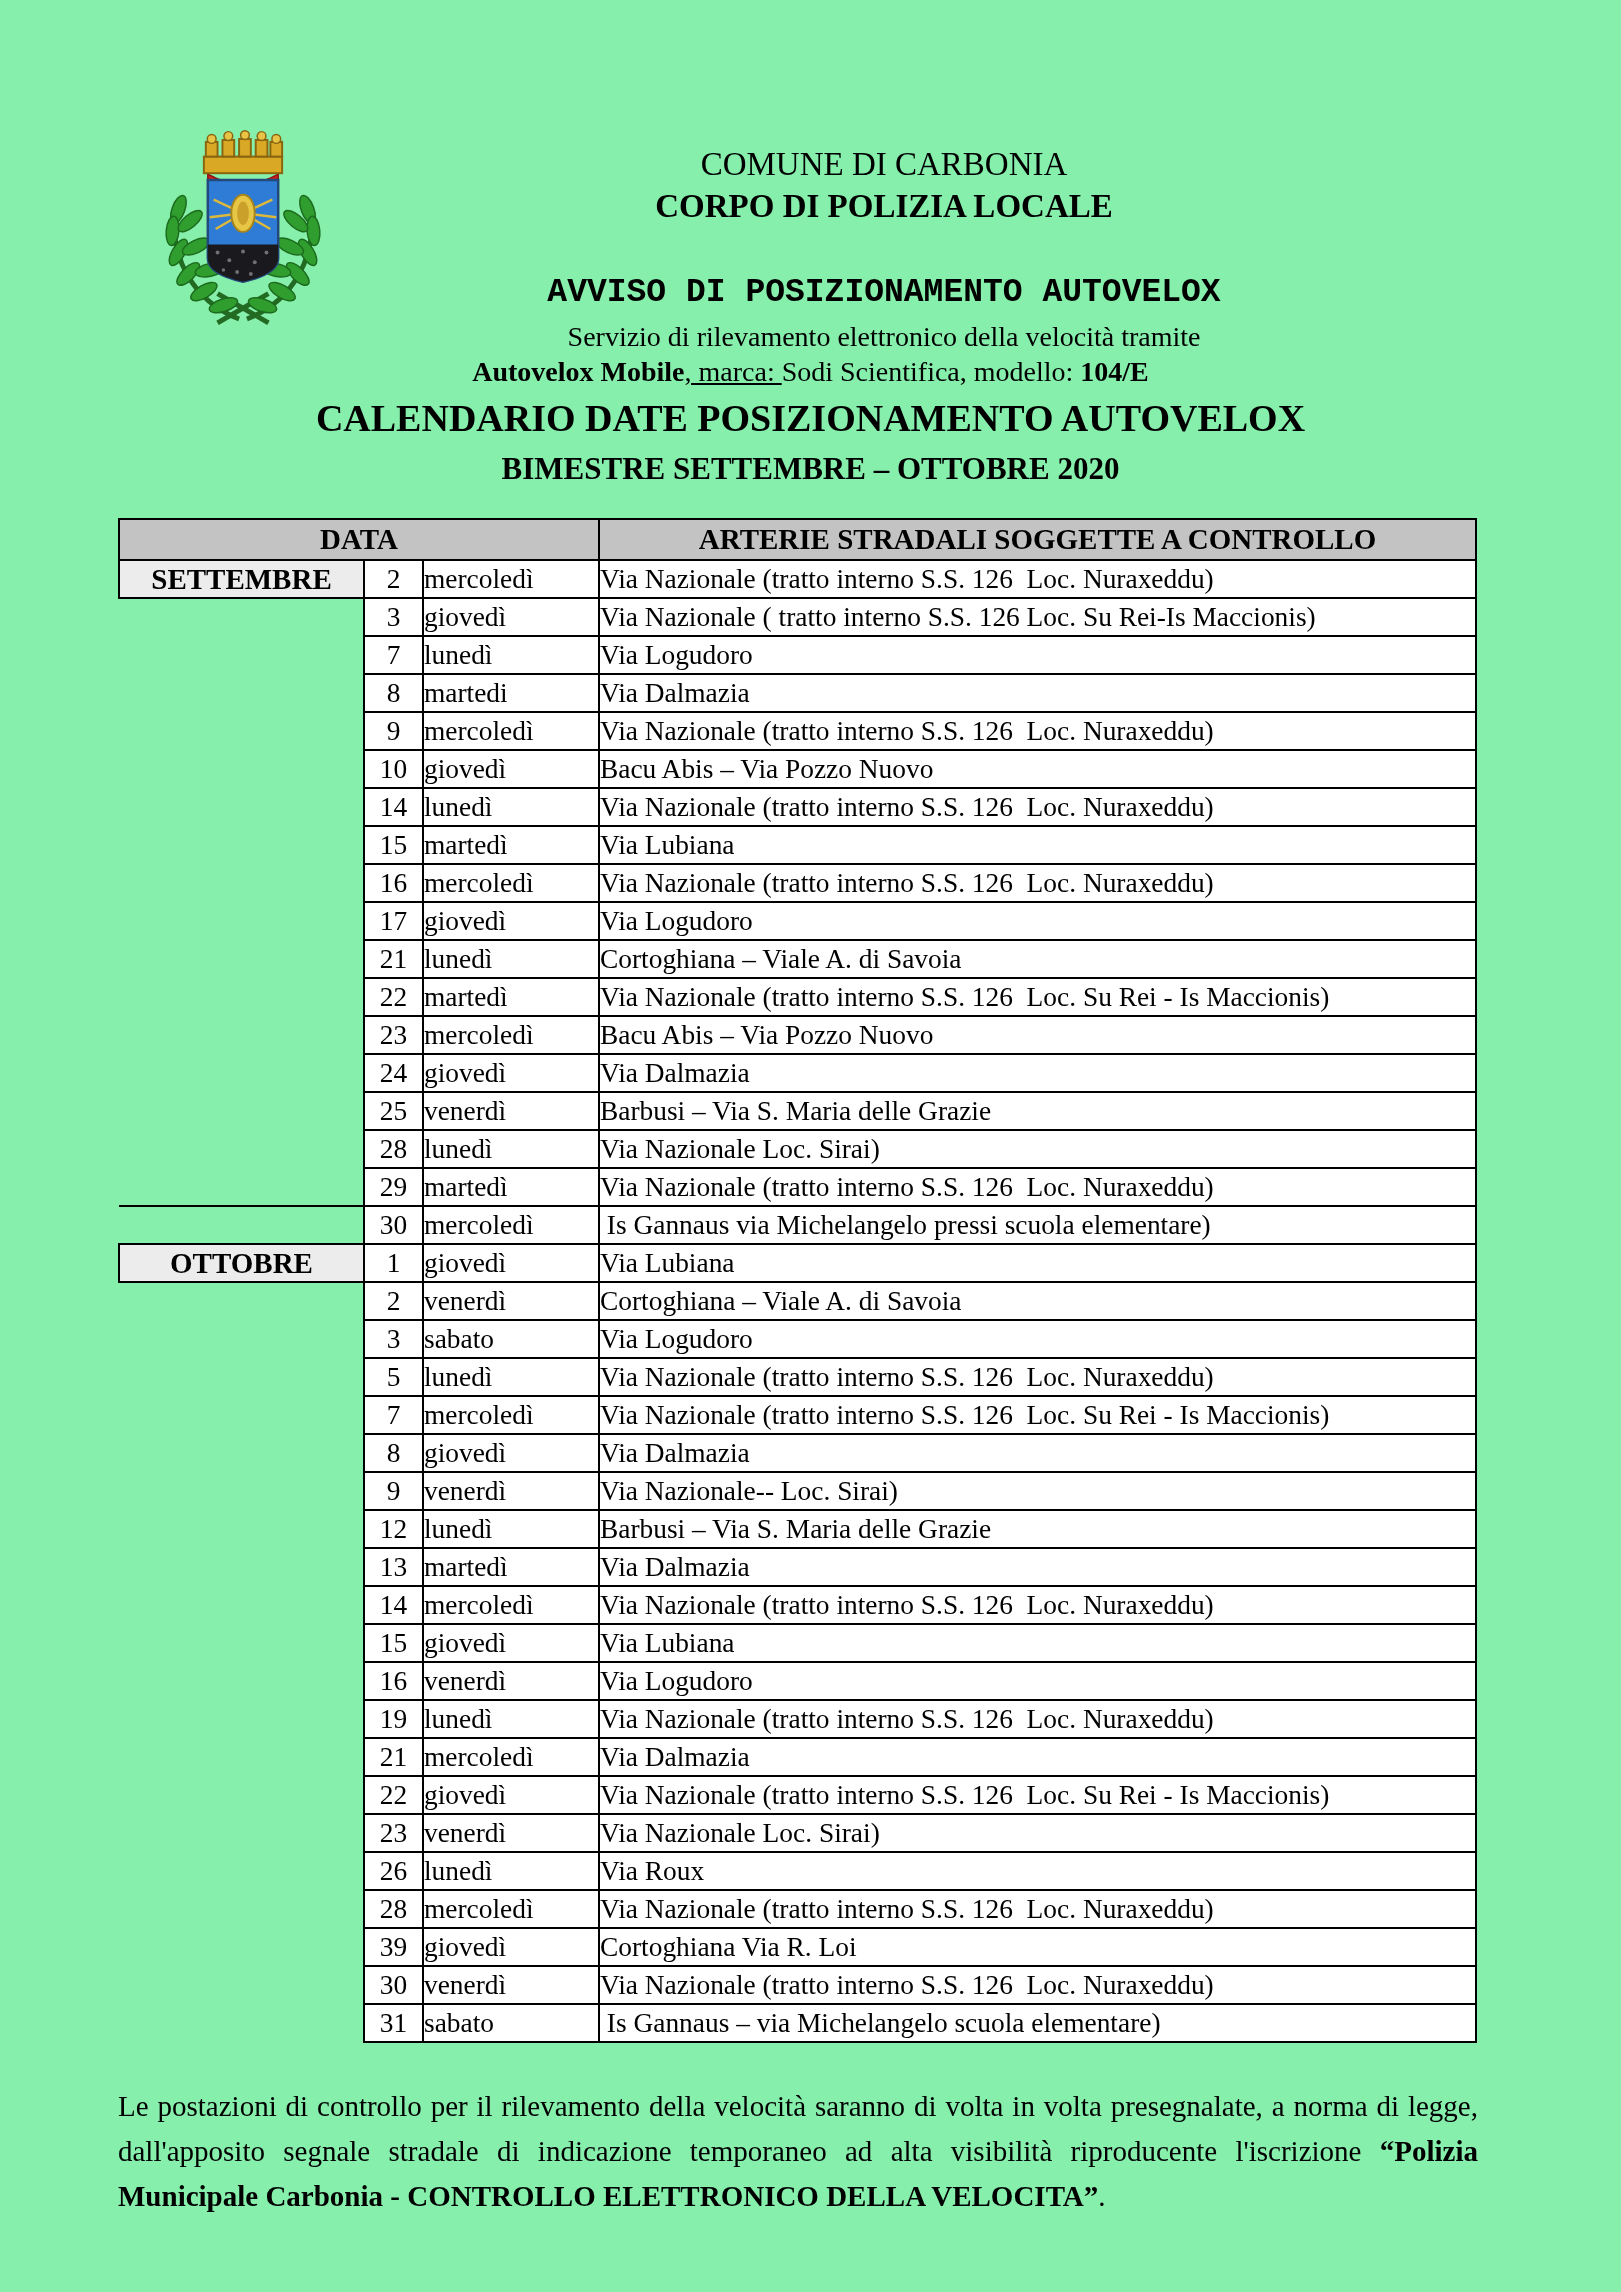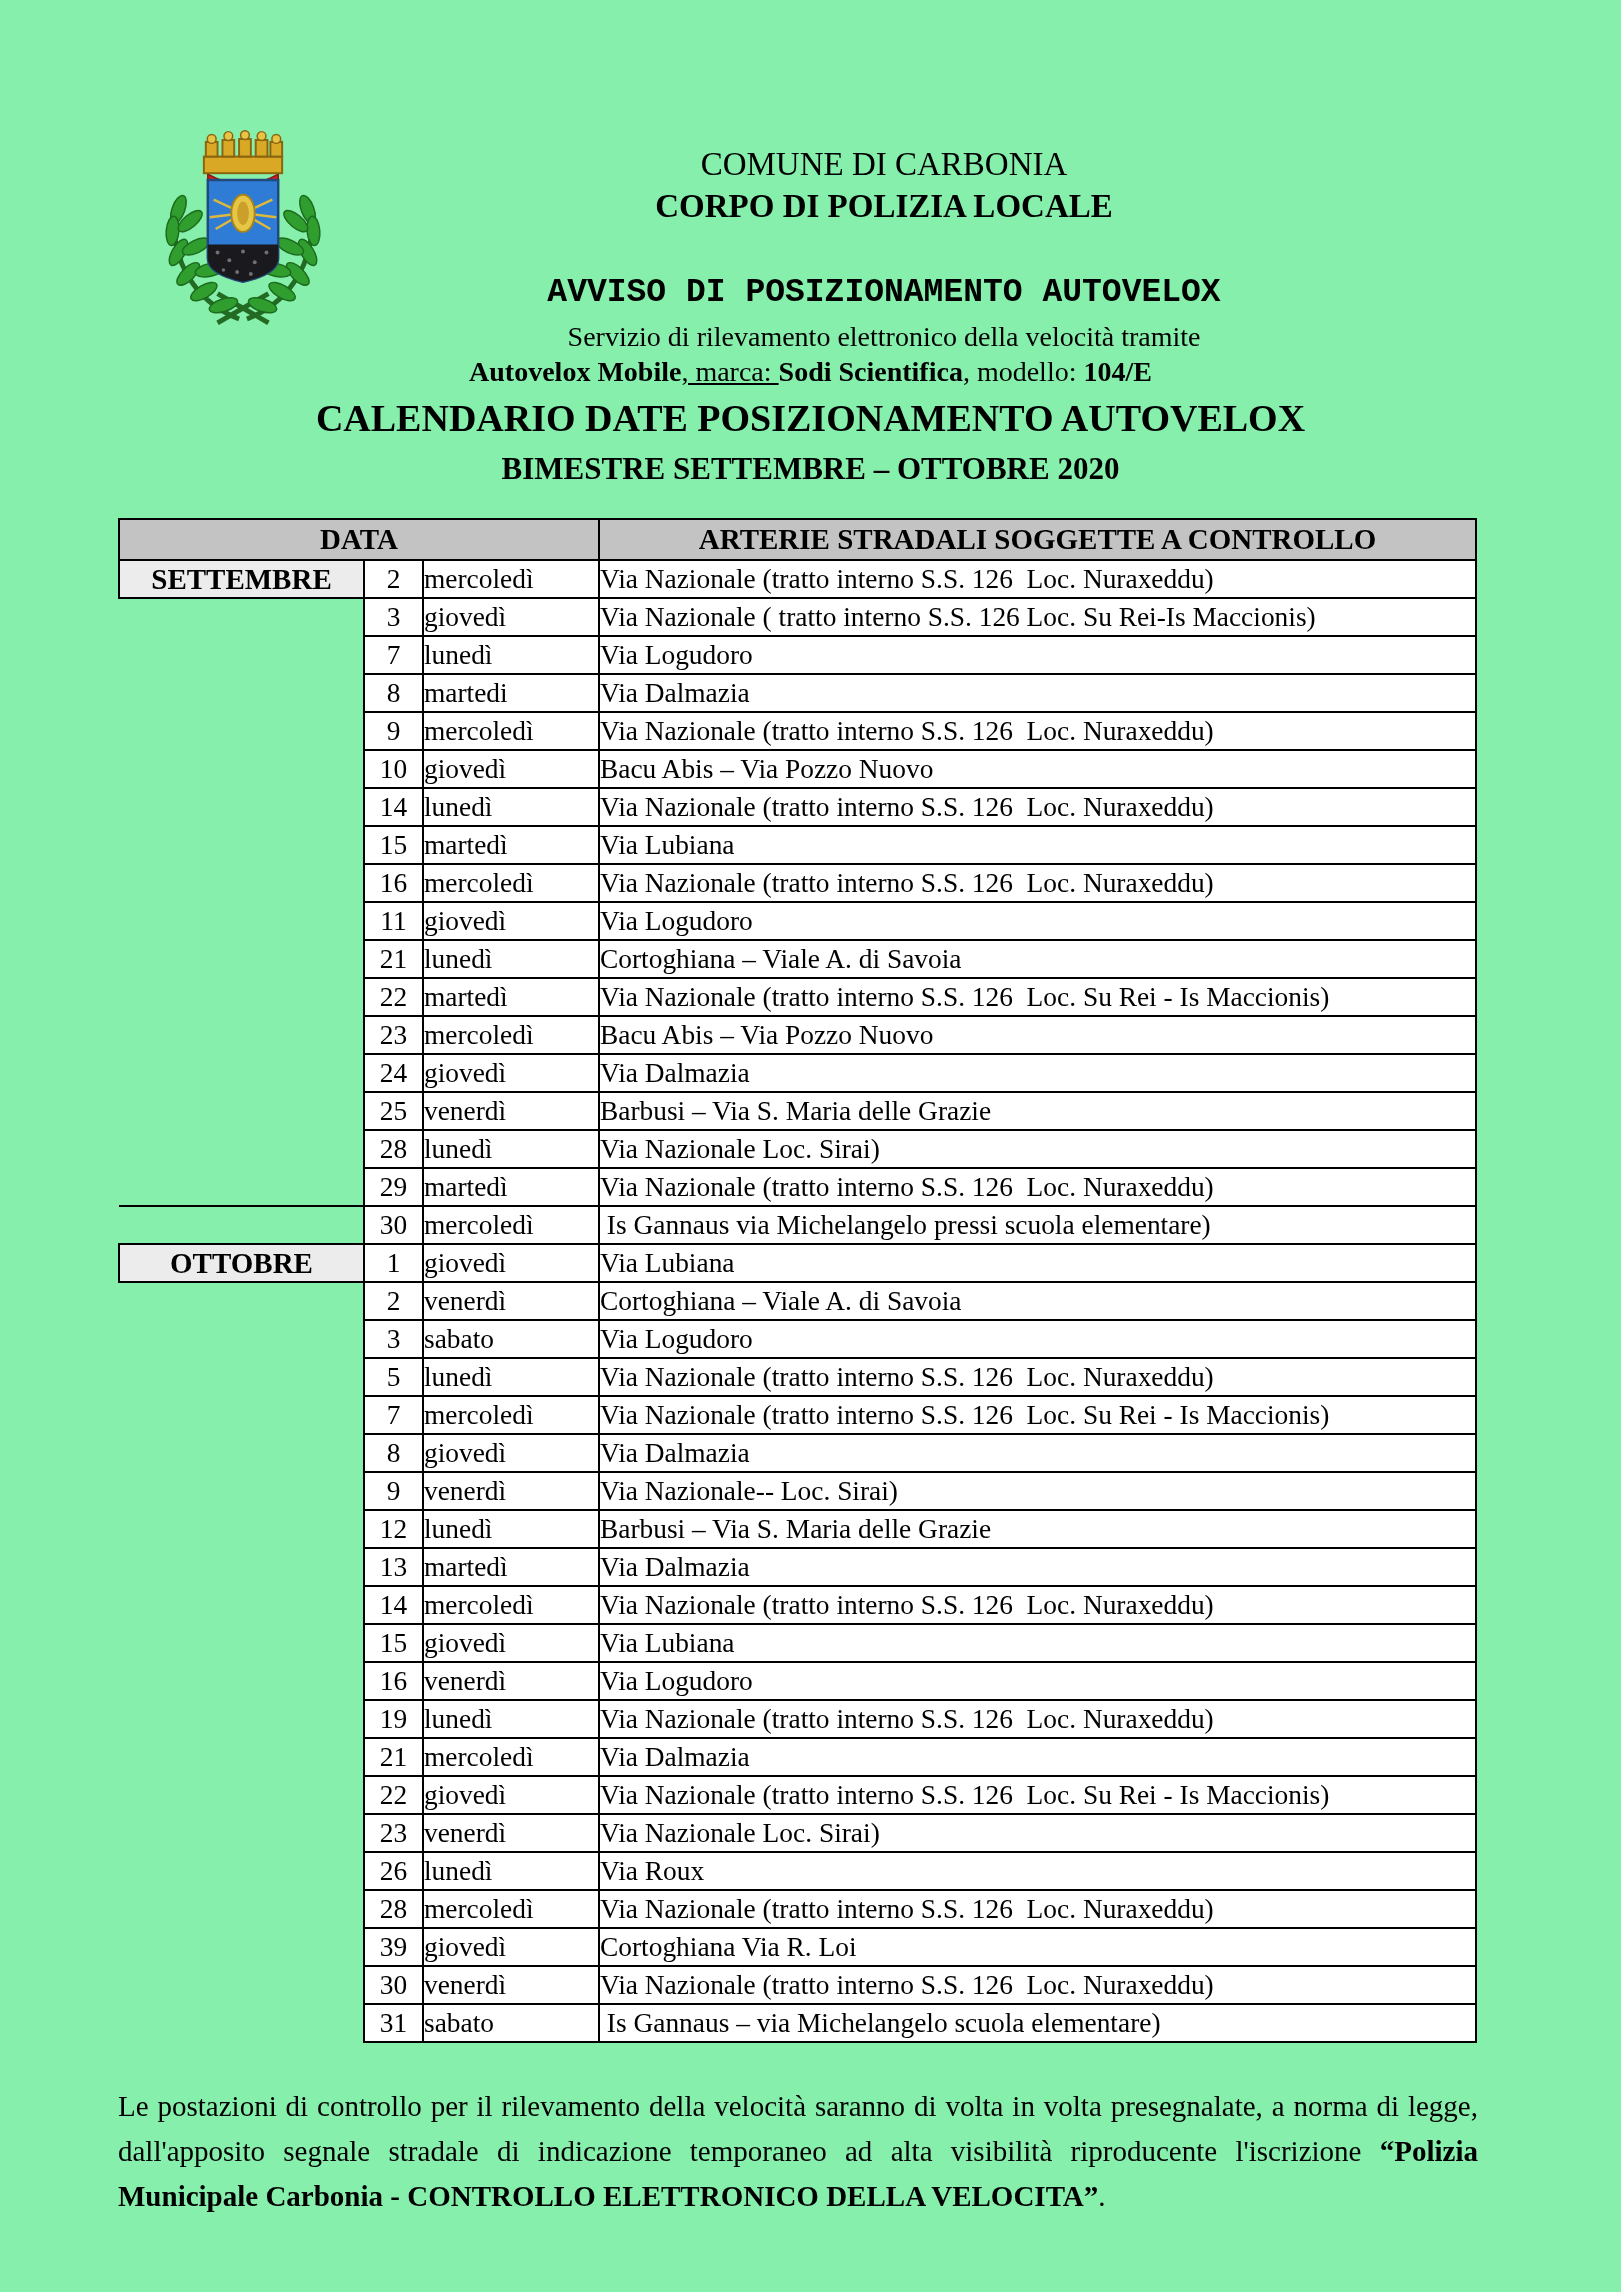--- a/index.html
+++ b/index.html
@@ -149,21 +149,21 @@
     </svg>
   </div>
 
   <div class="header-block">
     <div class="shift">
       <div class="h-line l1">COMUNE DI CARBONIA</div>
       <div class="h-line l2">CORPO DI POLIZIA LOCALE</div>
       <div class="h-line l3">AVVISO DI POSIZIONAMENTO AUTOVELOX</div>
       <div class="h-line l4">Servizio di rilevamento elettronico della velocità tramite</div>
     </div>
-    <div class="h-line l5"><span style="font-weight: 700;">Autovelox Mobile</span><span style="font-weight: 400; text-decoration: underline;">, marca: </span><span style="font-weight: 700;">Sodi Scientifica</span><span style="font-weight: 400;">, modello: </span><span style="font-weight: 700;">104/E</span></div>
+    <div class="h-line l5"><span style="font-weight: 700;">Autovelox Mobile</span><span style="font-weight: 400; text-decoration: underline;">, marca: </span><span style="font-weight: 400;">Sodi Scientifica</span><span style="font-weight: 400;">, modello: </span><span style="font-weight: 700;">104/E</span></div>
     <div class="h-line l6">CALENDARIO DATE POSIZIONAMENTO AUTOVELOX</div>
     <div class="h-line l7">BIMESTRE SETTEMBRE – OTTOBRE 2020</div>
   </div>
 
   <table class="cal">
     <colgroup>
       <col style="width:245px">
         <col style="width:59px">
         <col style="width:176px">
         <col style="width:877px">
@@ -224,21 +224,21 @@
           <td class="c-street">Via Lubiana</td>
         </tr>
         <tr>
           <td class="c-month"></td>
           <td class="c-day">16</td>
           <td class="c-wd">mercoledì</td>
           <td class="c-street">Via Nazionale (tratto interno S.S. 126  Loc. Nuraxeddu)</td>
         </tr>
         <tr>
           <td class="c-month"></td>
-          <td class="c-day">11</td>
+          <td class="c-day">17</td>
           <td class="c-wd">giovedì</td>
           <td class="c-street">Via Logudoro</td>
         </tr>
         <tr>
           <td class="c-month"></td>
           <td class="c-day">21</td>
           <td class="c-wd">lunedì</td>
           <td class="c-street">Cortoghiana – Viale A. di Savoia</td>
         </tr>
         <tr>

